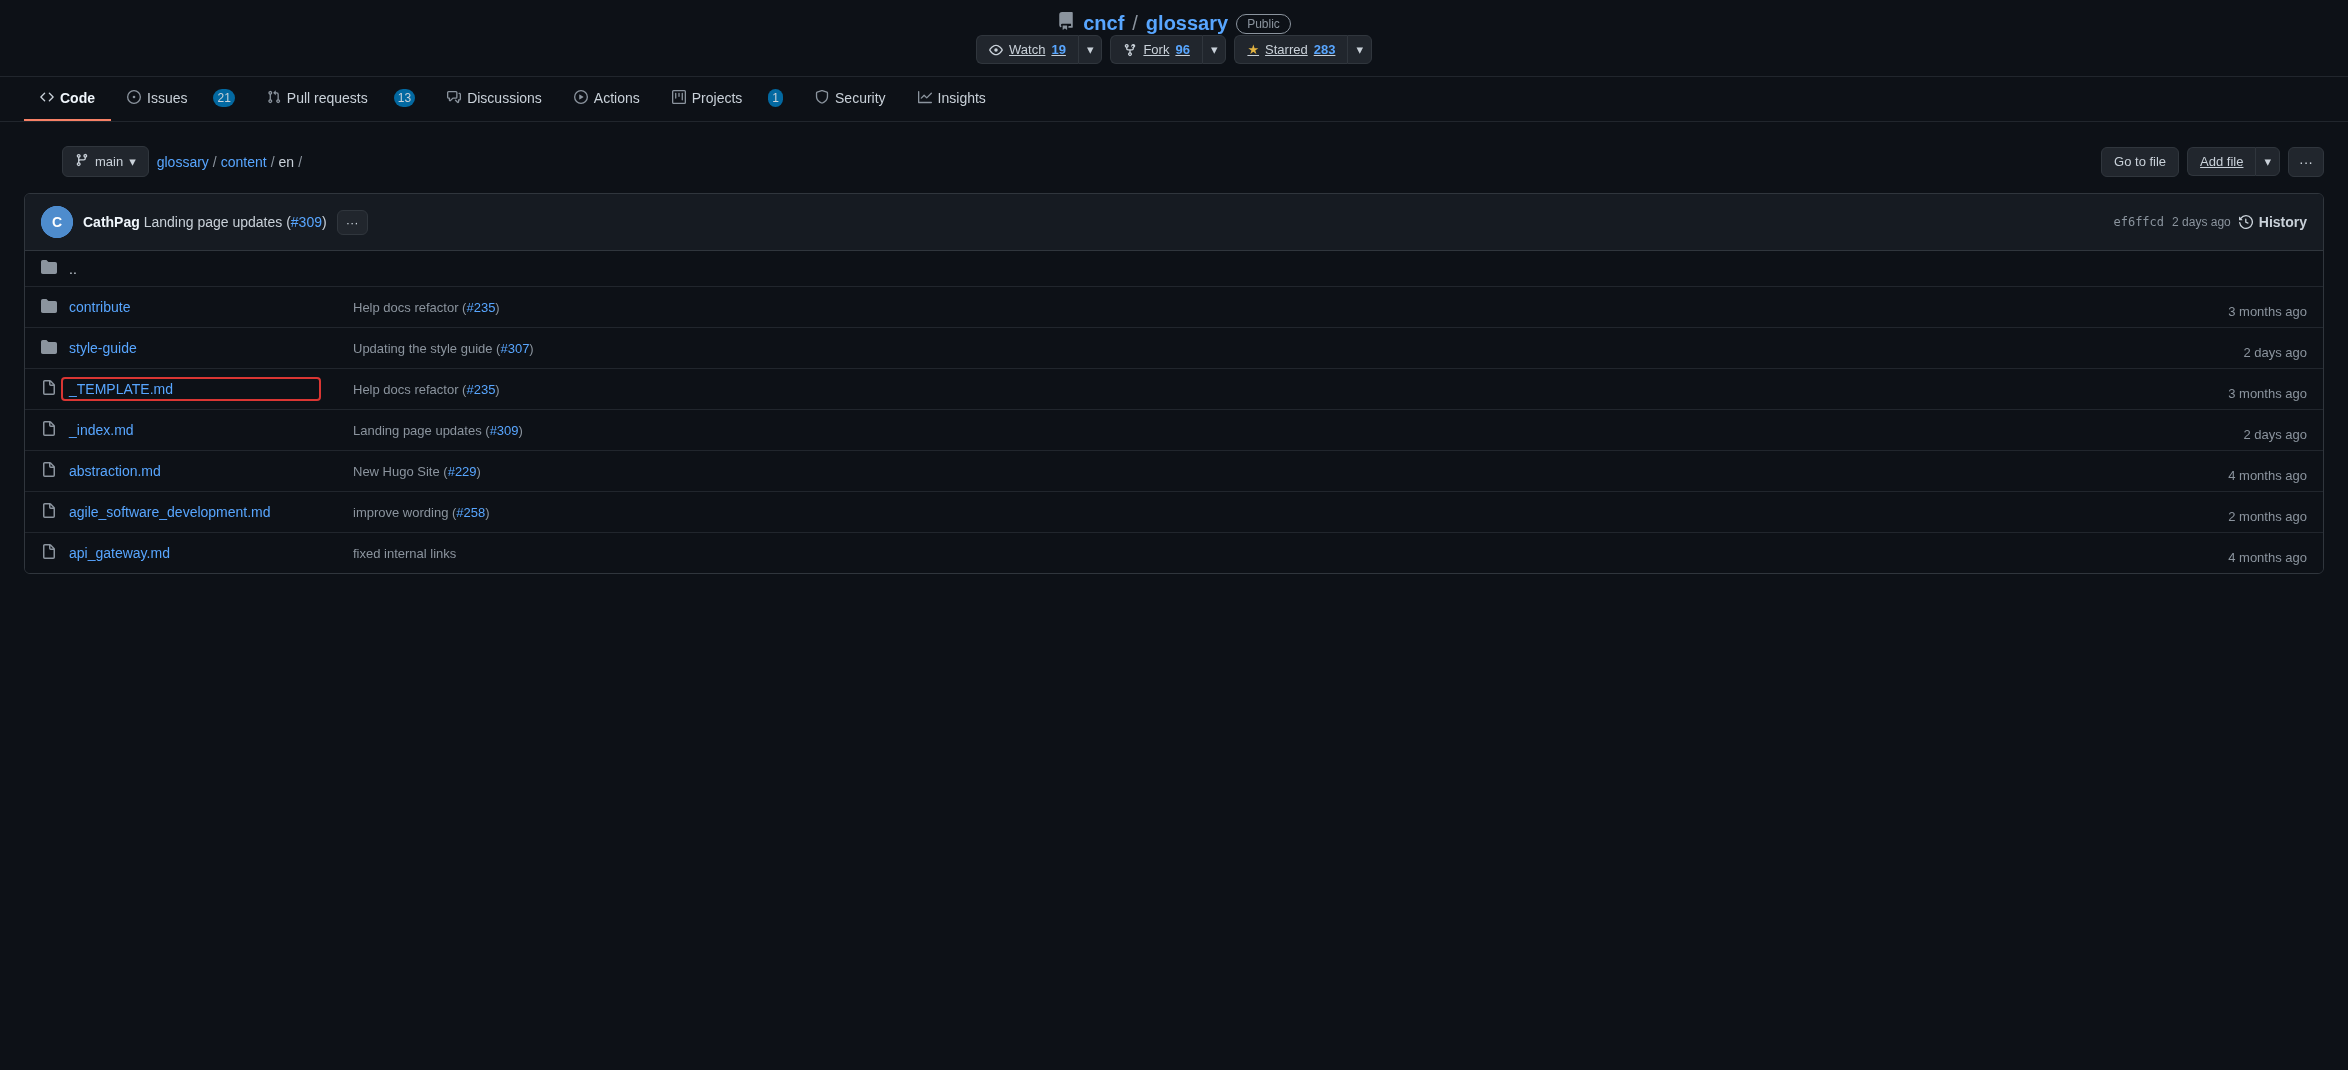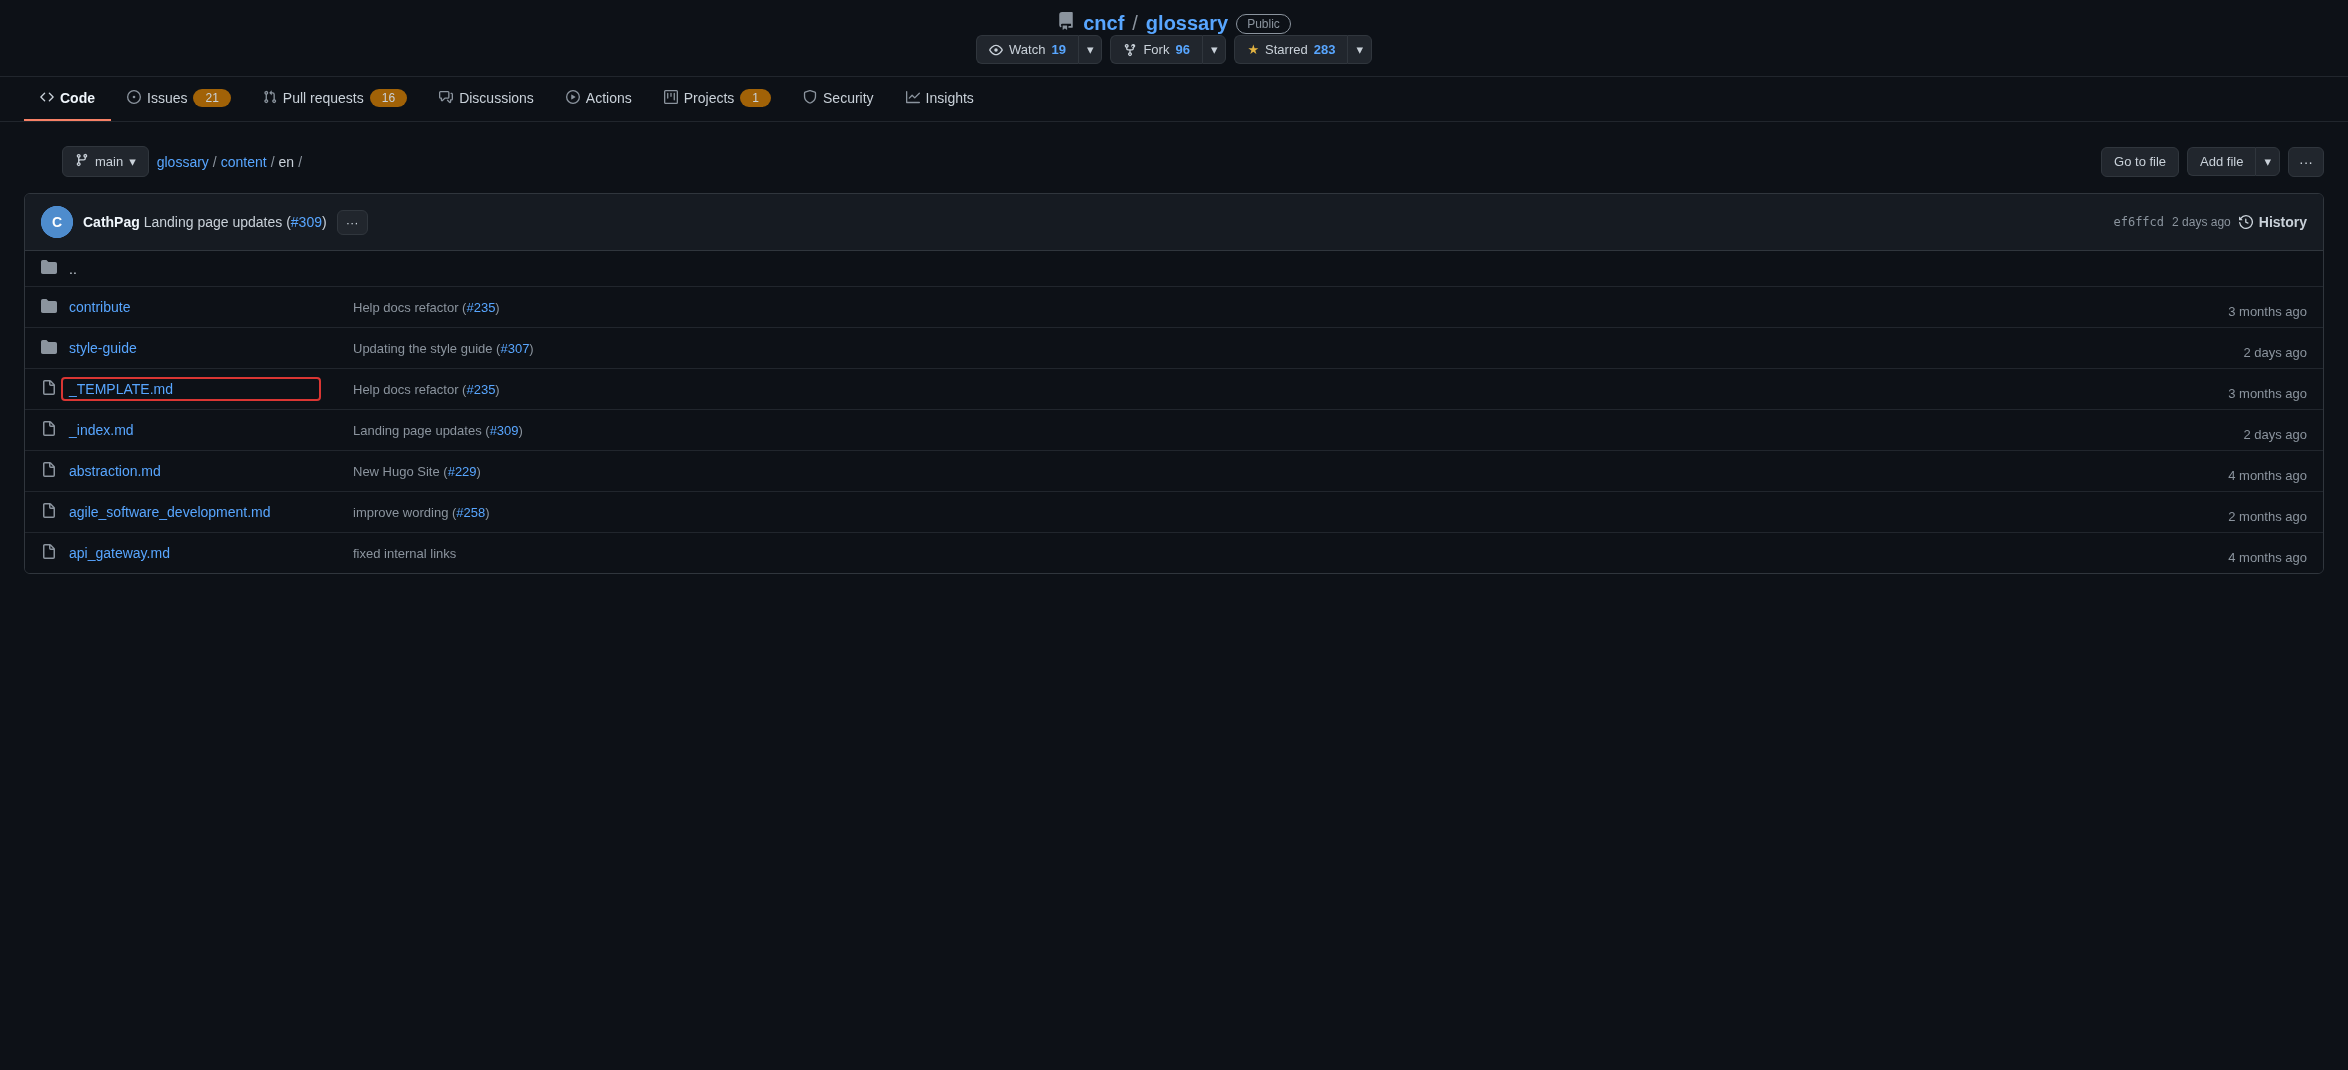--- a/index.html
+++ b/index.html
@@ -62,20 +62,21 @@
       color: #c9d1d9;
       padding: 6px 12px;
       border-radius: 6px;
       font-size: 13px;
       cursor: pointer;
       white-space: nowrap;
     }
     .btn-left {
       border-radius: 6px 0 0 6px;
       border-right: none;
+      text-decoration: underline;
     }
     .btn-right {
       border-radius: 0 6px 6px 0;
       padding: 6px 8px;
     }
     .btn-star { background: #21262d; }
     .btn-star .star-icon { color: #e3b341; }
     .fork-count, .watch-count, .star-count {
       font-weight: 600;
       color: #58a6ff;
@@ -99,25 +100,26 @@
       cursor: pointer;
       white-space: nowrap;
     }
     .nav-tab.active {
       border-bottom: 2px solid #f78166;
       color: #f0f6fc;
       font-weight: 600;
     }
     .tab-icon { font-size: 14px; color: #8b949e; }
     .badge {
-      background: #a16207;
+      background: #0369a1;
       border-radius: 20px;
-      padding: 2px 12px;
+      padding: 2px 4px;
       font-size: 12px;
       color: #c9d1d9;
+      margin-left: 20px;
     }
     .main-content {
       padding: 24px;
     }
     .breadcrumb-bar {
       display: flex;
       align-items: center;
       justify-content: space-between;
       margin-bottom: 16px;
     }
@@ -356,21 +358,21 @@
     <span>Issues</span>
     <span class="badge">21</span>
   </a>
   <a class="nav-tab">
     <span class="tab-icon">
       <svg width="14" height="14" viewBox="0 0 16 16" fill="#8b949e">
           <path fill-rule="evenodd" d="M7.177 3.073L9.573.677A.25.25 0 0110 .854v4.792a.25.25 0 01-.427.177L7.177 3.427a.25.25 0 010-.354zM3.75 2.5a.75.75 0 100 1.5.75.75 0 000-1.5zm-2.25.75a2.25 2.25 0 113 2.122v5.256a2.251 2.251 0 11-1.5 0V5.372A2.25 2.25 0 011.5 3.25zM11 2.5h-1V4h1a1 1 0 011 1v5.628a2.251 2.251 0 101.5 0V5A2.5 2.5 0 0011 2.5zm1 10.25a.75.75 0 111.5 0 .75.75 0 01-1.5 0zM3.75 12a.75.75 0 100 1.5.75.75 0 000-1.5z"></path>
         </svg>
     </span>
     <span>Pull requests</span>
-    <span class="badge">16</span>
+    <span class="badge">13</span>
   </a>
   <a class="nav-tab">
     <span class="tab-icon">
       <svg width="14" height="14" viewBox="0 0 16 16" fill="#8b949e">
           <path fill-rule="evenodd" d="M1.5 2.75a.25.25 0 01.25-.25h8.5a.25.25 0 01.25.25v5.5a.25.25 0 01-.25.25h-3.5a.75.75 0 00-.53.22L3.5 11.44V9.25a.75.75 0 00-.75-.75h-1a.25.25 0 01-.25-.25v-5.5zM1.75 1A1.75 1.75 0 000 2.75v5.5C0 9.216.784 10 1.75 10H2v1.543a1.457 1.457 0 002.487 1.03L7.061 10h3.189A1.75 1.75 0 0012 8.25v-5.5A1.75 1.75 0 0010.25 1h-8.5zM14.5 4.75a.25.25 0 00-.25-.25h-.5a.75.75 0 010-1.5h.5c.966 0 1.75.784 1.75 1.75v5.5A1.75 1.75 0 0114.25 12H14v1.543a1.457 1.457 0 01-2.487 1.03L9.22 12.28a.75.75 0 111.06-1.06l2.22 2.22v-2.19a.75.75 0 01.75-.75h1a.25.25 0 00.25-.25v-5.5z"></path>
         </svg>
     </span>
     <span>Discussions</span>
   </a>
   <a class="nav-tab">

